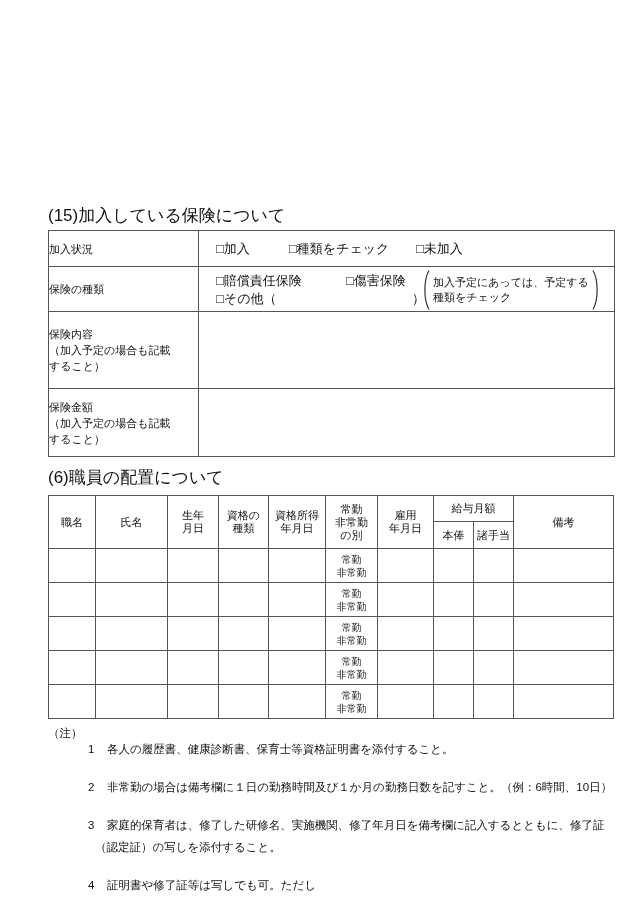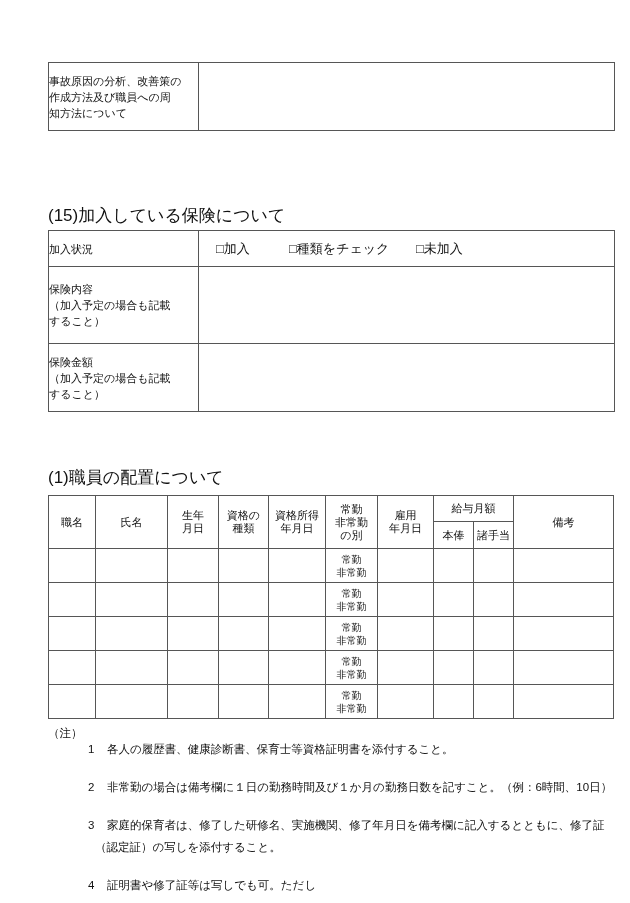--- a/index.html
+++ b/index.html
@@ -34,61 +34,76 @@
 <body>
 
 <div class="page">
 
   <table class="tbl tblA">
     <colgroup>
         <col style="width:150px">
         <col style="width:416px">
       </colgroup>
     <tbody>
-        <tr style="height:68px">
-      <td class="lbl pre">事故原因の分析、改善策の
-作成方法及び職員への周
-知方法について</td>
-      <td></td>
-    </tr>
   </tbody>
     </table>
 
   <div class="heading h15">(15)加入している保険について</div>
 
   <table class="tbl tblB">
     <colgroup>
         <col style="width:150px">
         <col style="width:416px">
       </colgroup>
     <tbody>
         <tr style="height:36px">
       <td class="lbl">加入状況</td>
       <td class="rel">
         <span class="opt" style="left:17px; top:11px">□加入</span>
         <span class="opt" style="left:90px; top:11px">□種類をチェック</span>
         <span class="opt" style="left:217px; top:11px">□未加入</span>
       </td>
     </tr>
+    <tr style="height:45px">
+      <td class="lbl">保険の種類</td>
+      <td class="rel">
+        <span class="opt" style="left:17px; top:7px">□賠償責任保険</span>
+        <span class="opt" style="left:147px; top:7px">□傷害保険</span>
+        <span class="opt" style="left:17px; top:25px">□その他（</span>
+        <span class="opt" style="left:213px; top:25px">）</span>
+        <div class="bracket" style="left:222px; top:2px">
+          <svg class="paren-svg" width="9" height="42" viewBox="0 0 9 42">
+                <path d="M8 1.5 C2.5 11 2.5 31 8 40.5" stroke="#333333" stroke-width="1.2" fill="none"></path>
+              </svg>
+          <div class="bracket-text">
+            <div>加入予定にあっては、予定する</div>
+            <div>種類をチェック</div>
+          </div>
+          <svg class="paren-svg" width="9" height="42" viewBox="0 0 9 42">
+                <path d="M1 1.5 C6.5 11 6.5 31 1 40.5" stroke="#333333" stroke-width="1.2" fill="none"></path>
+              </svg>
+        </div>
+      </td>
+    </tr>
     <tr style="height:77px">
       <td class="lbl pre">保険内容
 （加入予定の場合も記載
 すること）</td>
       <td></td>
     </tr>
     <tr style="height:68px">
       <td class="lbl pre">保険金額
 （加入予定の場合も記載
 すること）</td>
       <td></td>
     </tr>
   </tbody>
     </table>
 
-  <div class="heading h16">(1)職員の配置について</div>
+  <div class="heading h16">(6)職員の配置について</div>
 
   <table class="tbl tblC">
     <colgroup>
       <col style="width:47px">
         <col style="width:72px">
         <col style="width:51px">
         <col style="width:50px">
         <col style="width:57px">
       <col style="width:52px">
         <col style="width:56px">

